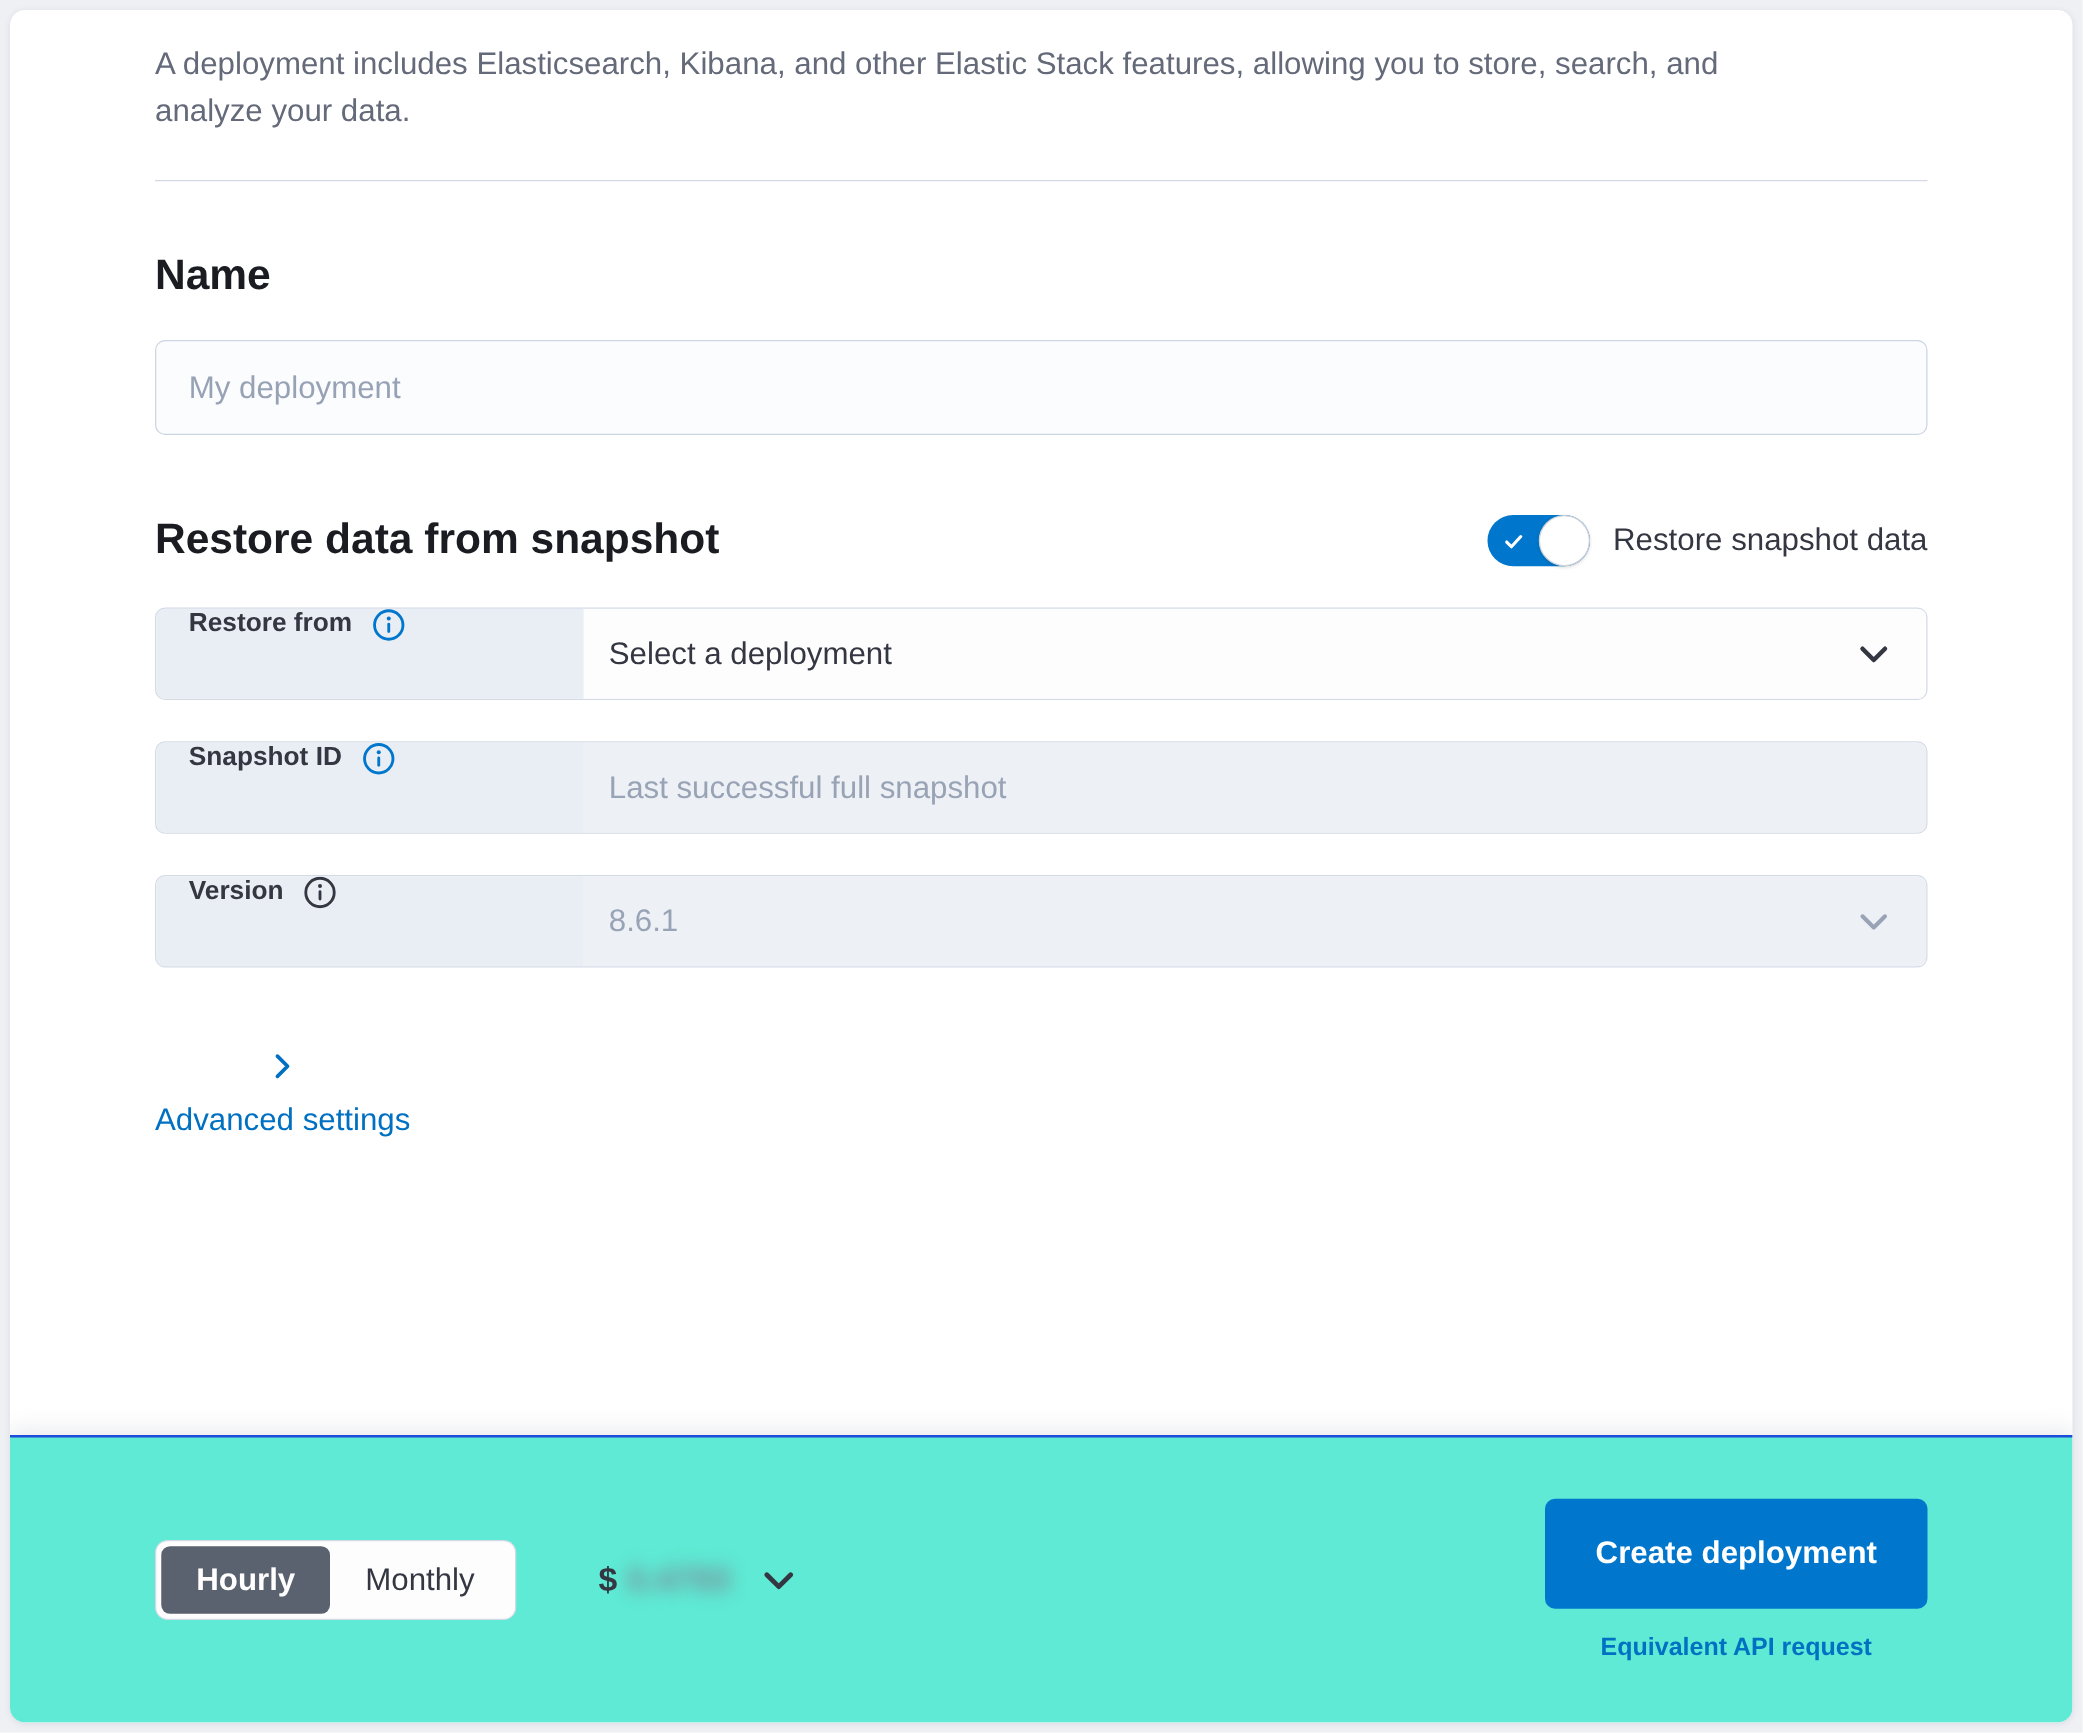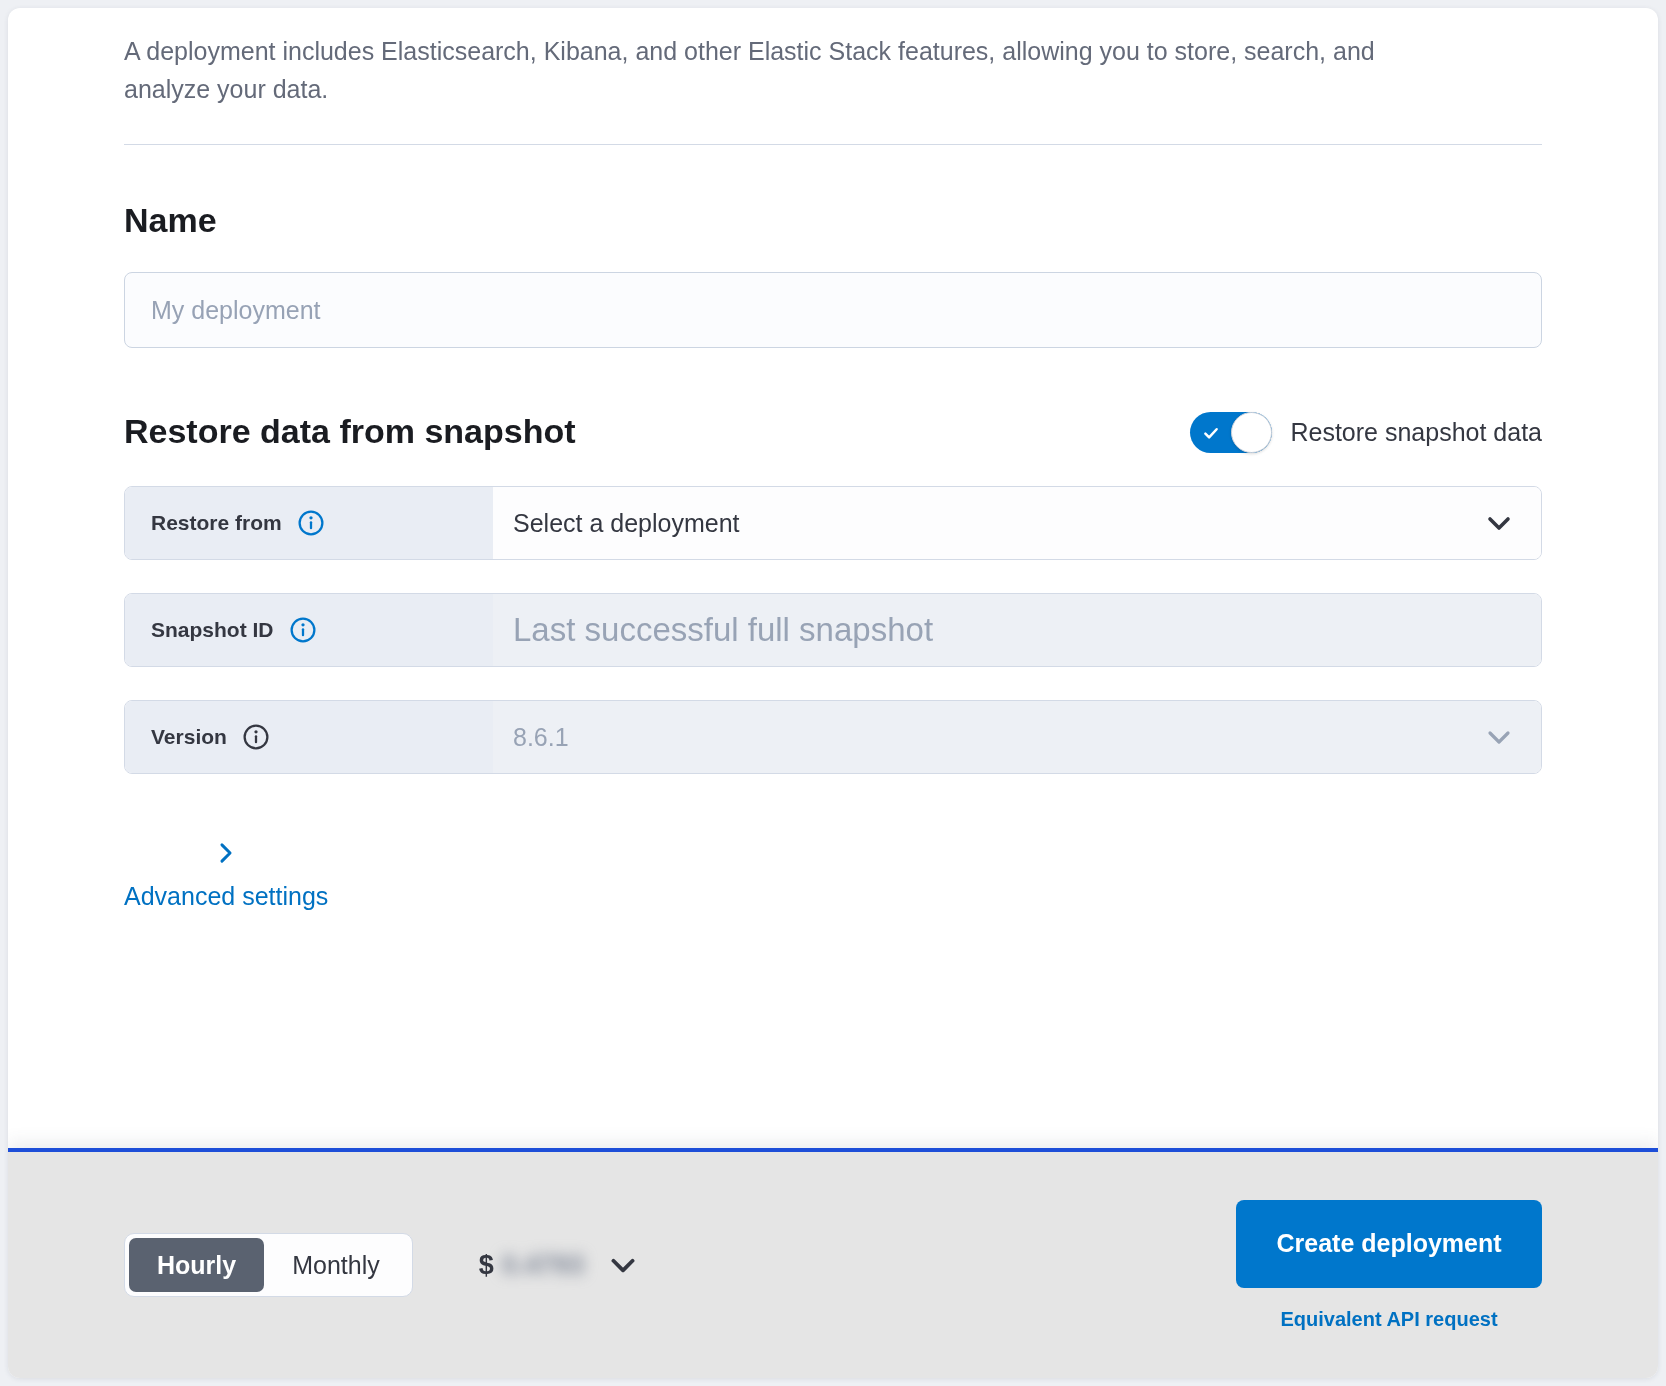--- a/index.html
+++ b/index.html
@@ -91,23 +91,23 @@
   .form-row {
     margin-top: 33px;
     display: flex;
     border: 1px solid #d3dae6;
     border-radius: 8px;
     height: 74px;
     overflow: hidden;
     background: #ffffff;
   }
   .row-label {
-    width: 368px; flex: none;
+    width: 342px; flex: none;
     background: #e9edf4;
-    display: flex; align-items: center;
+    display: flex; 
     gap: 16px;
     padding: 0 20px 0 26px;
     font-size: 21px;
     font-weight: 700;
     color: #343741;
   }
   .info-icon { display: flex; flex: none; }
   .info-blue { color: #0077cc; }
   .info-dark { color: #343741; }
   .row-control {
@@ -116,21 +116,21 @@
     justify-content: space-between;
     padding: 0 26px 0 20px;
     font-size: 25px;
   }
   .control-enabled { background: #fdfdfe; color: #343741; cursor: pointer; gap: 35px; }
   .control-disabled { background: #edf0f5; color: #98a3b5; }
   .row-input {
     flex: 1; border: none; outline: none;
     background: #edf0f5;
     padding: 0 26px 0 20px;
-    font-size: 33px;
+    font-size: 25px;
     color: #343741;
     font-family: "Liberation Sans", sans-serif;
   }
   .row-input::placeholder { color: #98a3b5; }
   .chev { display: flex; flex: none; }
   .chev-dark { color: #343741; }
   .chev-gray { color: #98a3b5; }
 
   .advanced-link {
     margin: 66px 0 74px;
@@ -139,22 +139,22 @@
     gap: 16px;
     color: #0071c2;
     font-size: 25px;
     font-weight: 500;
     cursor: pointer;
     flex-direction: column;
   }
 
   .footer {
     height: 230px; flex: none;
-    background: #e5e5e5;
-    border-top: 4px solid #1d4ed8;
+    background: #5eead4;
+    border-top: 2px solid #1d4ed8;
     box-shadow: 0 -6px 16px rgba(72,82,102,0.10);
     display: flex;
     align-items: center;
     padding: 0 116px;
     position: relative;
     z-index: 2;
   }
   .billing-toggle {
     display: flex;
     align-items: center;

